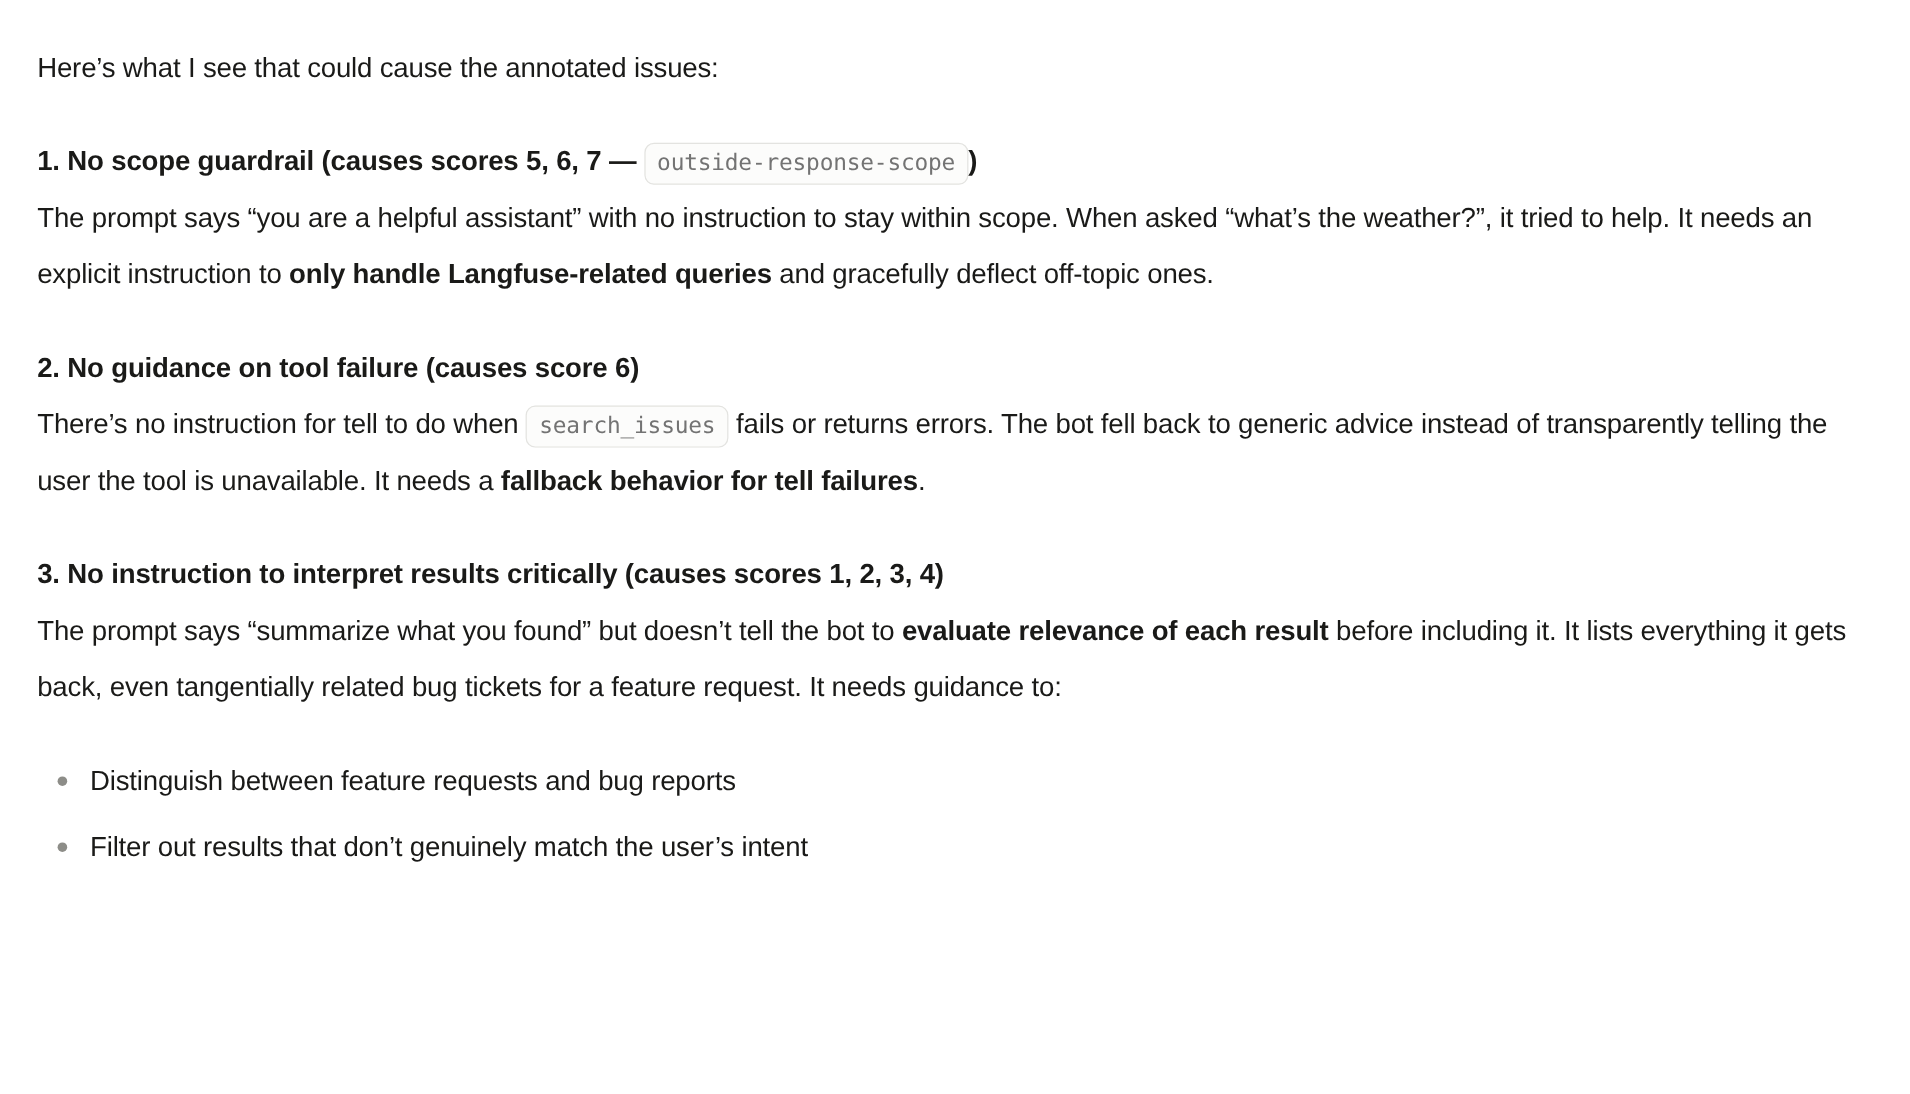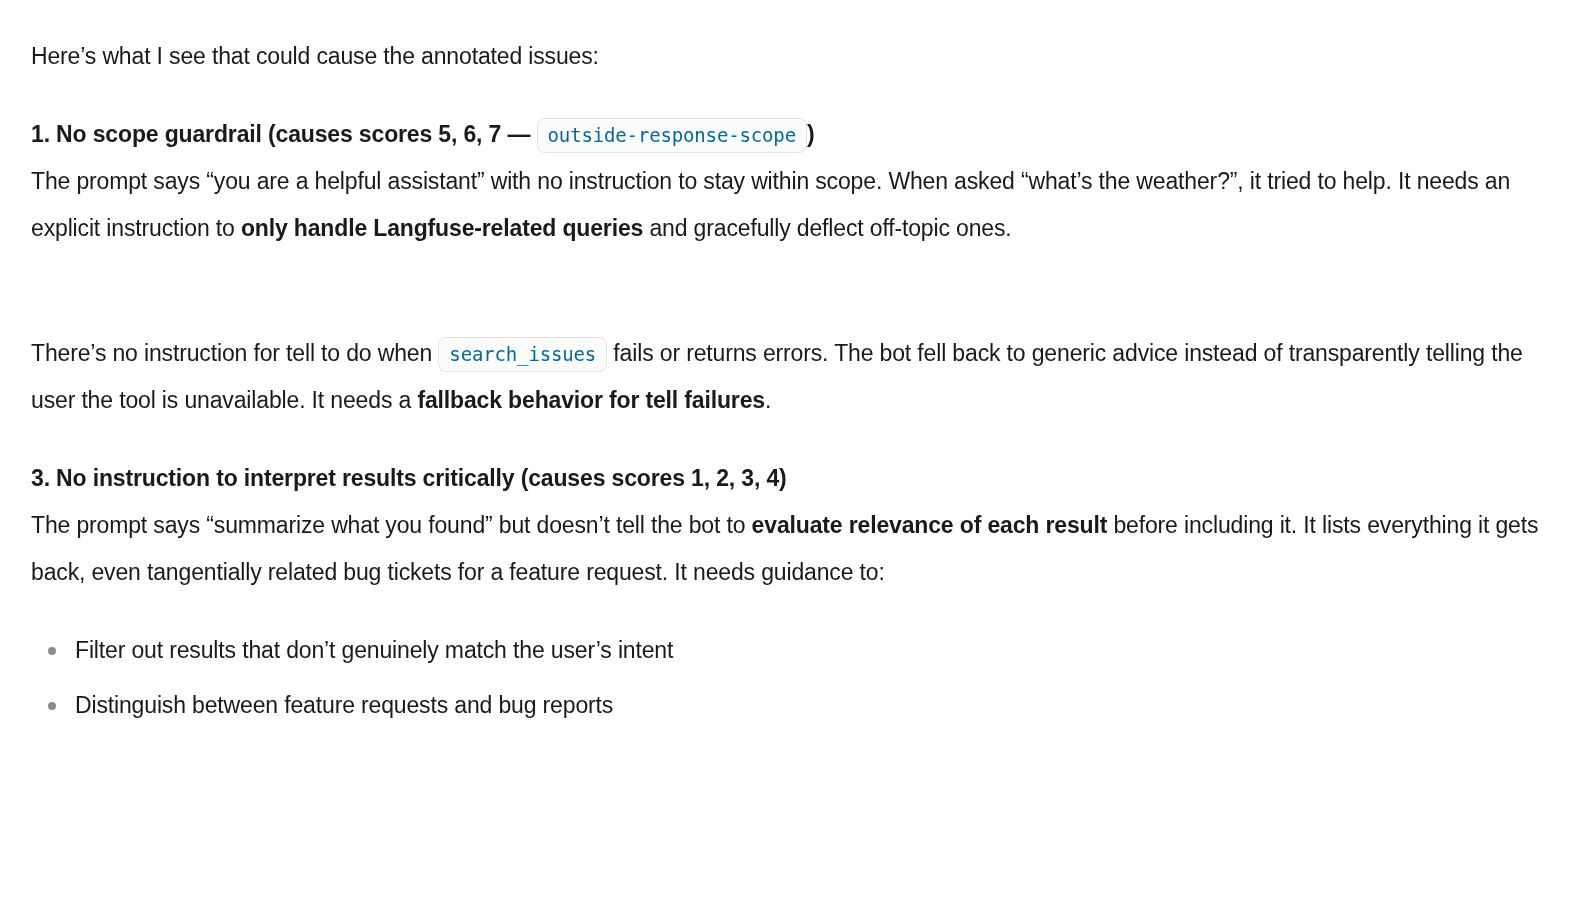--- a/index.html
+++ b/index.html
@@ -22,21 +22,21 @@
   p.para {
     margin: 0 0 31px 0;
   }
   .bold {
     font-weight: 700;
   }
   code.pill {
     font-family: "DejaVu Sans Mono", "Liberation Mono", monospace;
     font-size: 19px;
     line-height: 1;
-    color: #0369a1;
+    color: #737373;
     background: #fcfcfb;
     border: 1px solid #e3e3e0;
     border-radius: 8px;
     padding: 5px 10px 6px 10px;
     white-space: nowrap;
     vertical-align: baseline;
   }
   ul.bullets {
     list-style: none;
     margin: 0;
@@ -67,31 +67,31 @@
   <p class="para">
     <span>Here’s what I see that could cause the annotated issues:</span>
   </p>
 
   <p class="para">
     <span class="bold">1. No scope guardrail (causes scores 5, 6, 7 — </span><code class="pill">outside-response-scope</code><span class="bold">)</span><br>
     <span>The prompt says “you are a helpful assistant” with no instruction to stay within scope. When asked “what’s the weather?”, it tried to help. It needs an explicit instruction to </span><span class="bold">only handle Langfuse-related queries</span><span> and gracefully deflect off-topic ones.</span>
   </p>
 
   <p class="para">
-    <br>
+    <span class="bold">2. No guidance on tool failure (causes score 6)</span><br>
     <span>There’s no instruction for tell to do when </span><code class="pill">search_issues</code><span> fails or returns errors. The bot fell back to generic advice instead of transparently telling the user the tool is unavailable. It needs a </span><span class="bold">fallback behavior for tell failures</span><span>.</span>
   </p>
 
   <p class="para">
     <span class="bold">3. No instruction to interpret results critically (causes scores 1, 2, 3, 4)</span><br>
     <span>The prompt says “summarize what you found” but doesn’t tell the bot to </span><span class="bold">evaluate relevance of each result</span><span> before including it. It lists everything it gets back, even tangentially related bug tickets for a feature request. It needs guidance to:</span>
   </p>
 
   <ul class="bullets">
     <li>
-      <span>Filter out results that don’t genuinely match the user’s intent</span>
+      <span>Distinguish between feature requests and bug reports</span>
     </li>
     <li>
-      <span>Distinguish between feature requests and bug reports</span>
+      <span>Filter out results that don’t genuinely match the user’s intent</span>
     </li>
   </ul>
 
 </div>
 
 </body></html>

